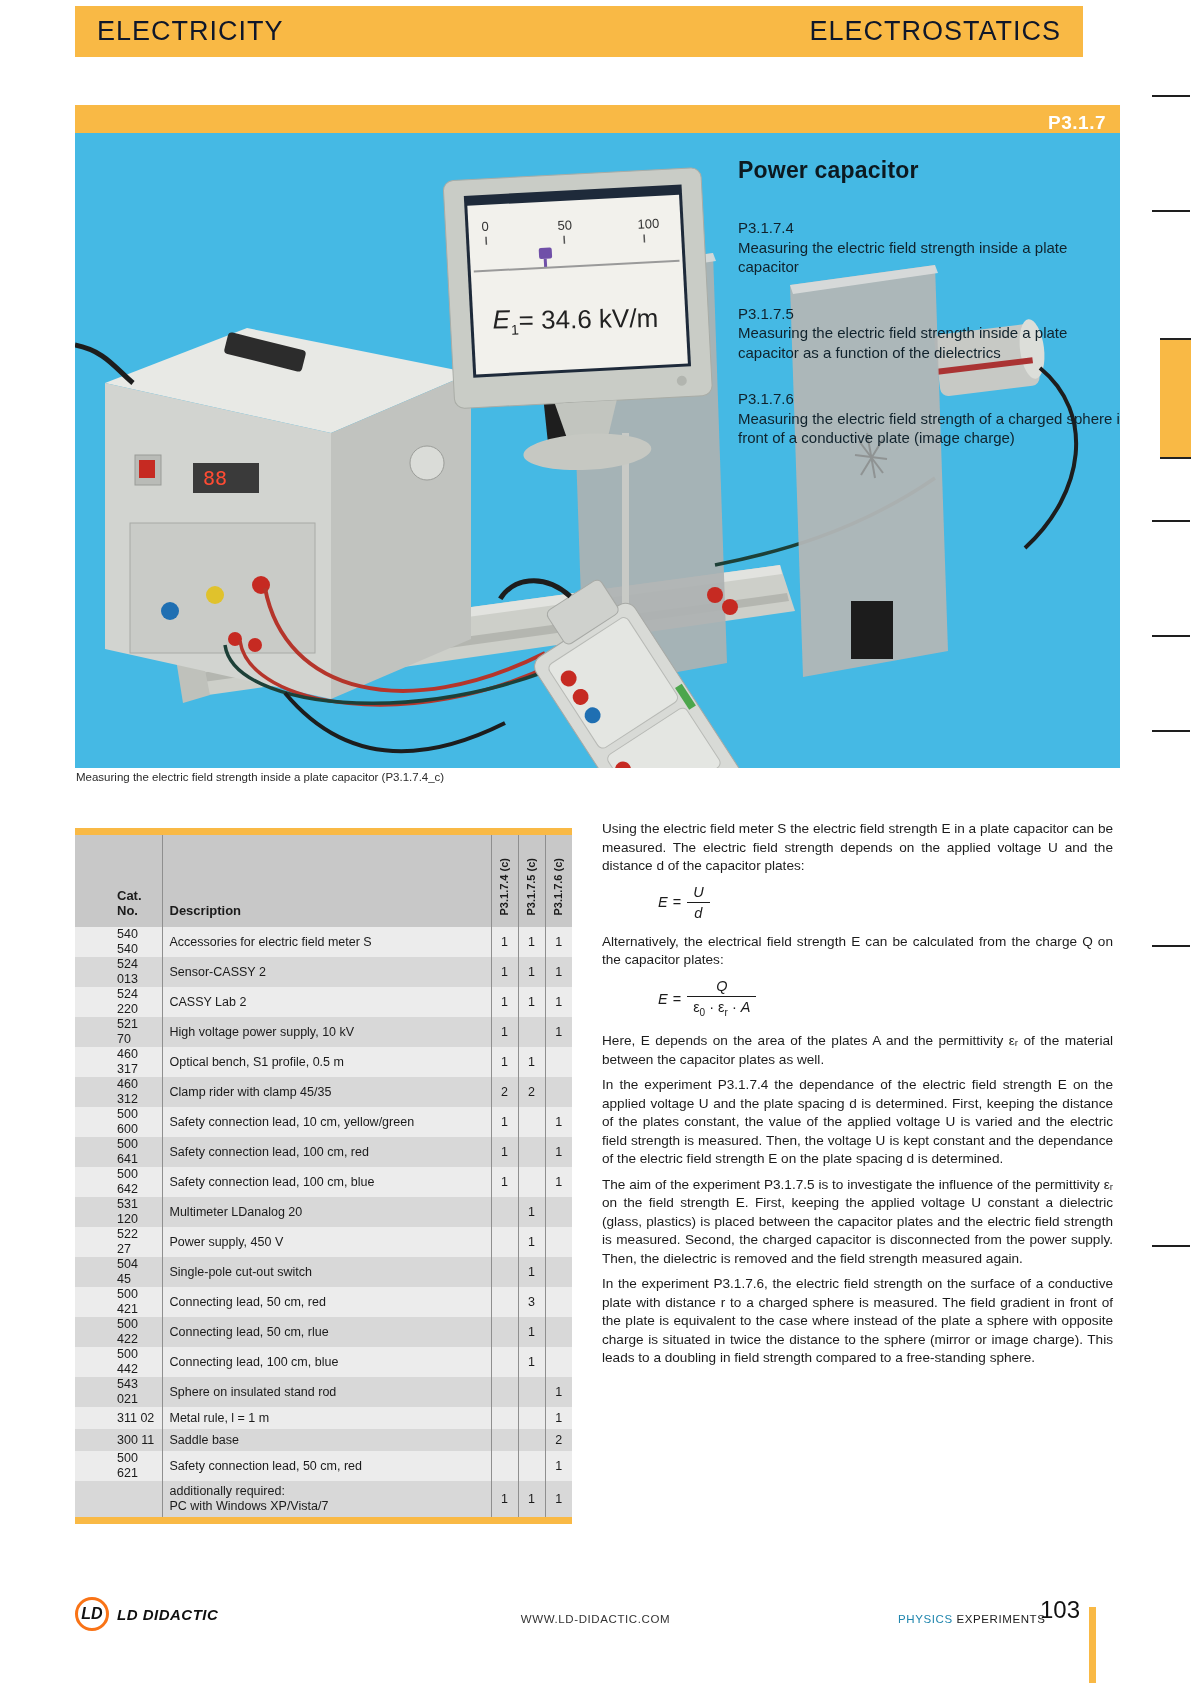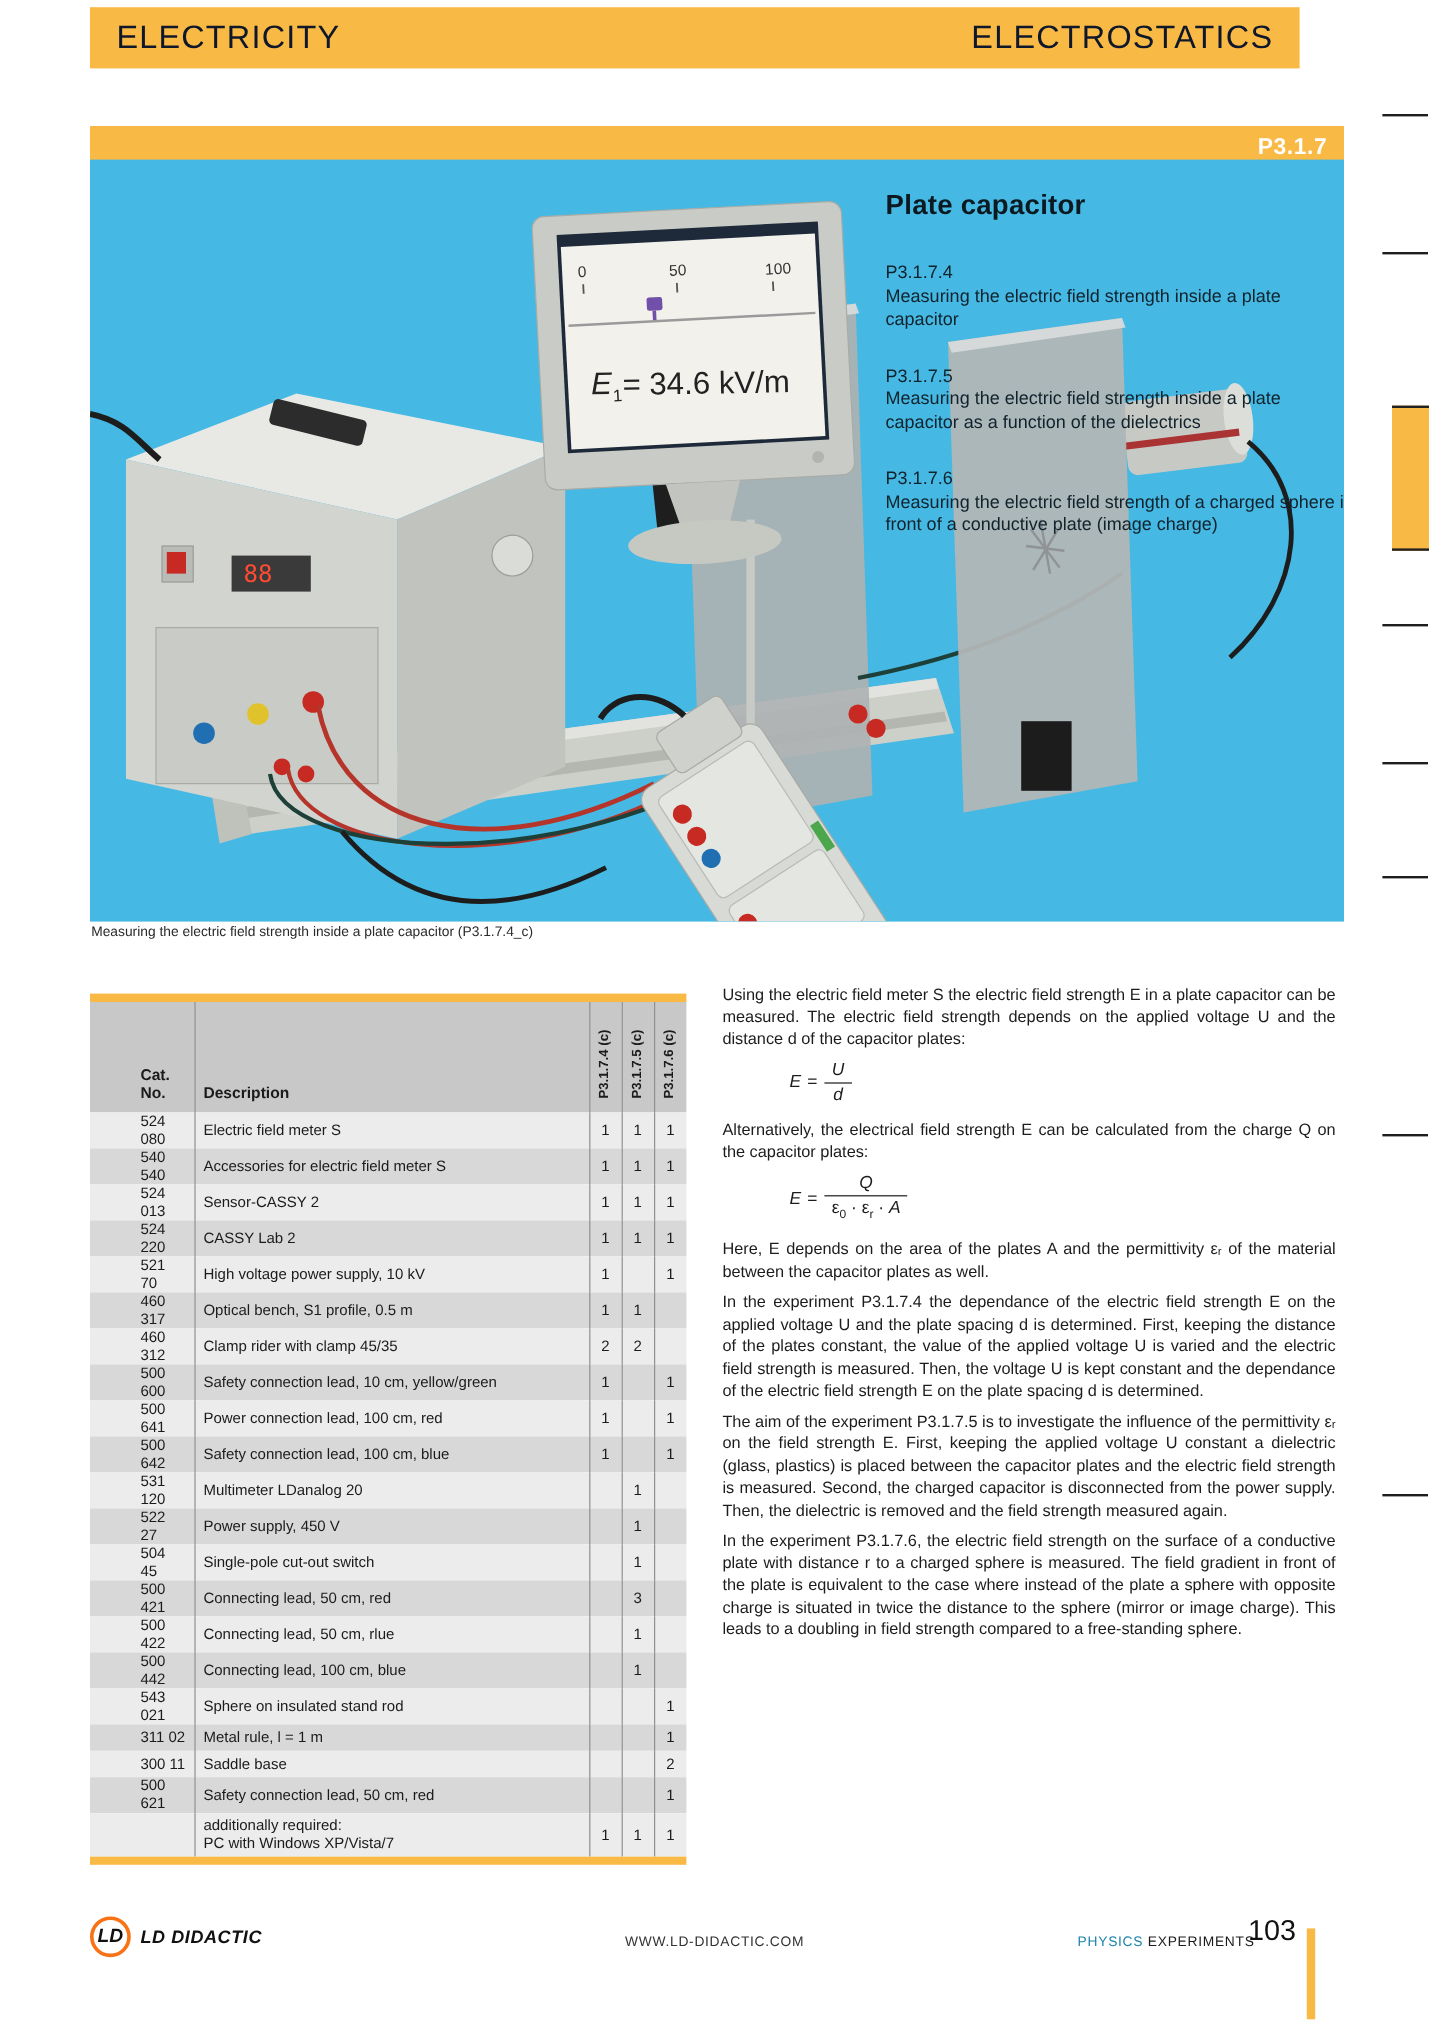--- a/index.html
+++ b/index.html
@@ -208,21 +208,21 @@
         <circle cx="66" cy="218" r="8" fill="#222"></circle>
       <circle cx="88" cy="214" r="8" fill="#222"></circle>
       <rect x="108" y="100" width="8" height="26" fill="#4ca64c"></rect>
       <rect x="40" y="-34" width="64" height="40" rx="6" fill="#cfd1cd" stroke="#a7a9a5"></rect>
       <path d="M 70 -34 C 60 -70 30 -80 10 -70" stroke="#1d1d1d" stroke-width="5" fill="none"></path>
     </g>
     <path d="M 430 590 C 330 640 260 620 210 560" stroke="#1d1d1d" stroke-width="4" fill="none"></path>
   </svg>
 
   <div class="intro">
-    <h1>Plate capacitor</h1>
+    <h1>Power capacitor</h1>
     <div class="exp">
       <span class="code">P3.1.7.4</span>
       <span>Measuring the electric field strength inside a plate capacitor</span>
     </div>
     <div class="exp">
       <span class="code">P3.1.7.5</span>
       <span>Measuring the electric field strength inside a plate capacitor as a function of the dielectrics</span>
     </div>
     <div class="exp">
       <span class="code">P3.1.7.6</span>
@@ -246,27 +246,20 @@
     <tr>
       <th>Cat. No.</th>
       <th>Description</th>
       <th class="qty-h"><span>P3.1.7.4 (c)</span></th>
       <th class="qty-h"><span>P3.1.7.5 (c)</span></th>
       <th class="qty-h"><span>P3.1.7.6 (c)</span></th>
     </tr>
   </thead>
   <tbody>
     <tr>
-          <td>524 080</td>
-          <td>Electric field meter S</td>
-          <td class="q">1</td>
-          <td class="q">1</td>
-          <td class="q">1</td>
-        </tr>
-    <tr>
           <td>540 540</td>
           <td>Accessories for electric field meter S</td>
           <td class="q">1</td>
           <td class="q">1</td>
           <td class="q">1</td>
         </tr>
     <tr>
           <td>524 013</td>
           <td>Sensor-CASSY 2</td>
           <td class="q">1</td>
@@ -303,21 +296,21 @@
         </tr>
     <tr>
           <td>500 600</td>
           <td>Safety connection lead, 10 cm, yellow/green</td>
           <td class="q">1</td>
           <td class="q"></td>
           <td class="q">1</td>
         </tr>
     <tr>
           <td>500 641</td>
-          <td>Power connection lead, 100 cm, red</td>
+          <td>Safety connection lead, 100 cm, red</td>
           <td class="q">1</td>
           <td class="q"></td>
           <td class="q">1</td>
         </tr>
     <tr>
           <td>500 642</td>
           <td>Safety connection lead, 100 cm, blue</td>
           <td class="q">1</td>
           <td class="q"></td>
           <td class="q">1</td>

